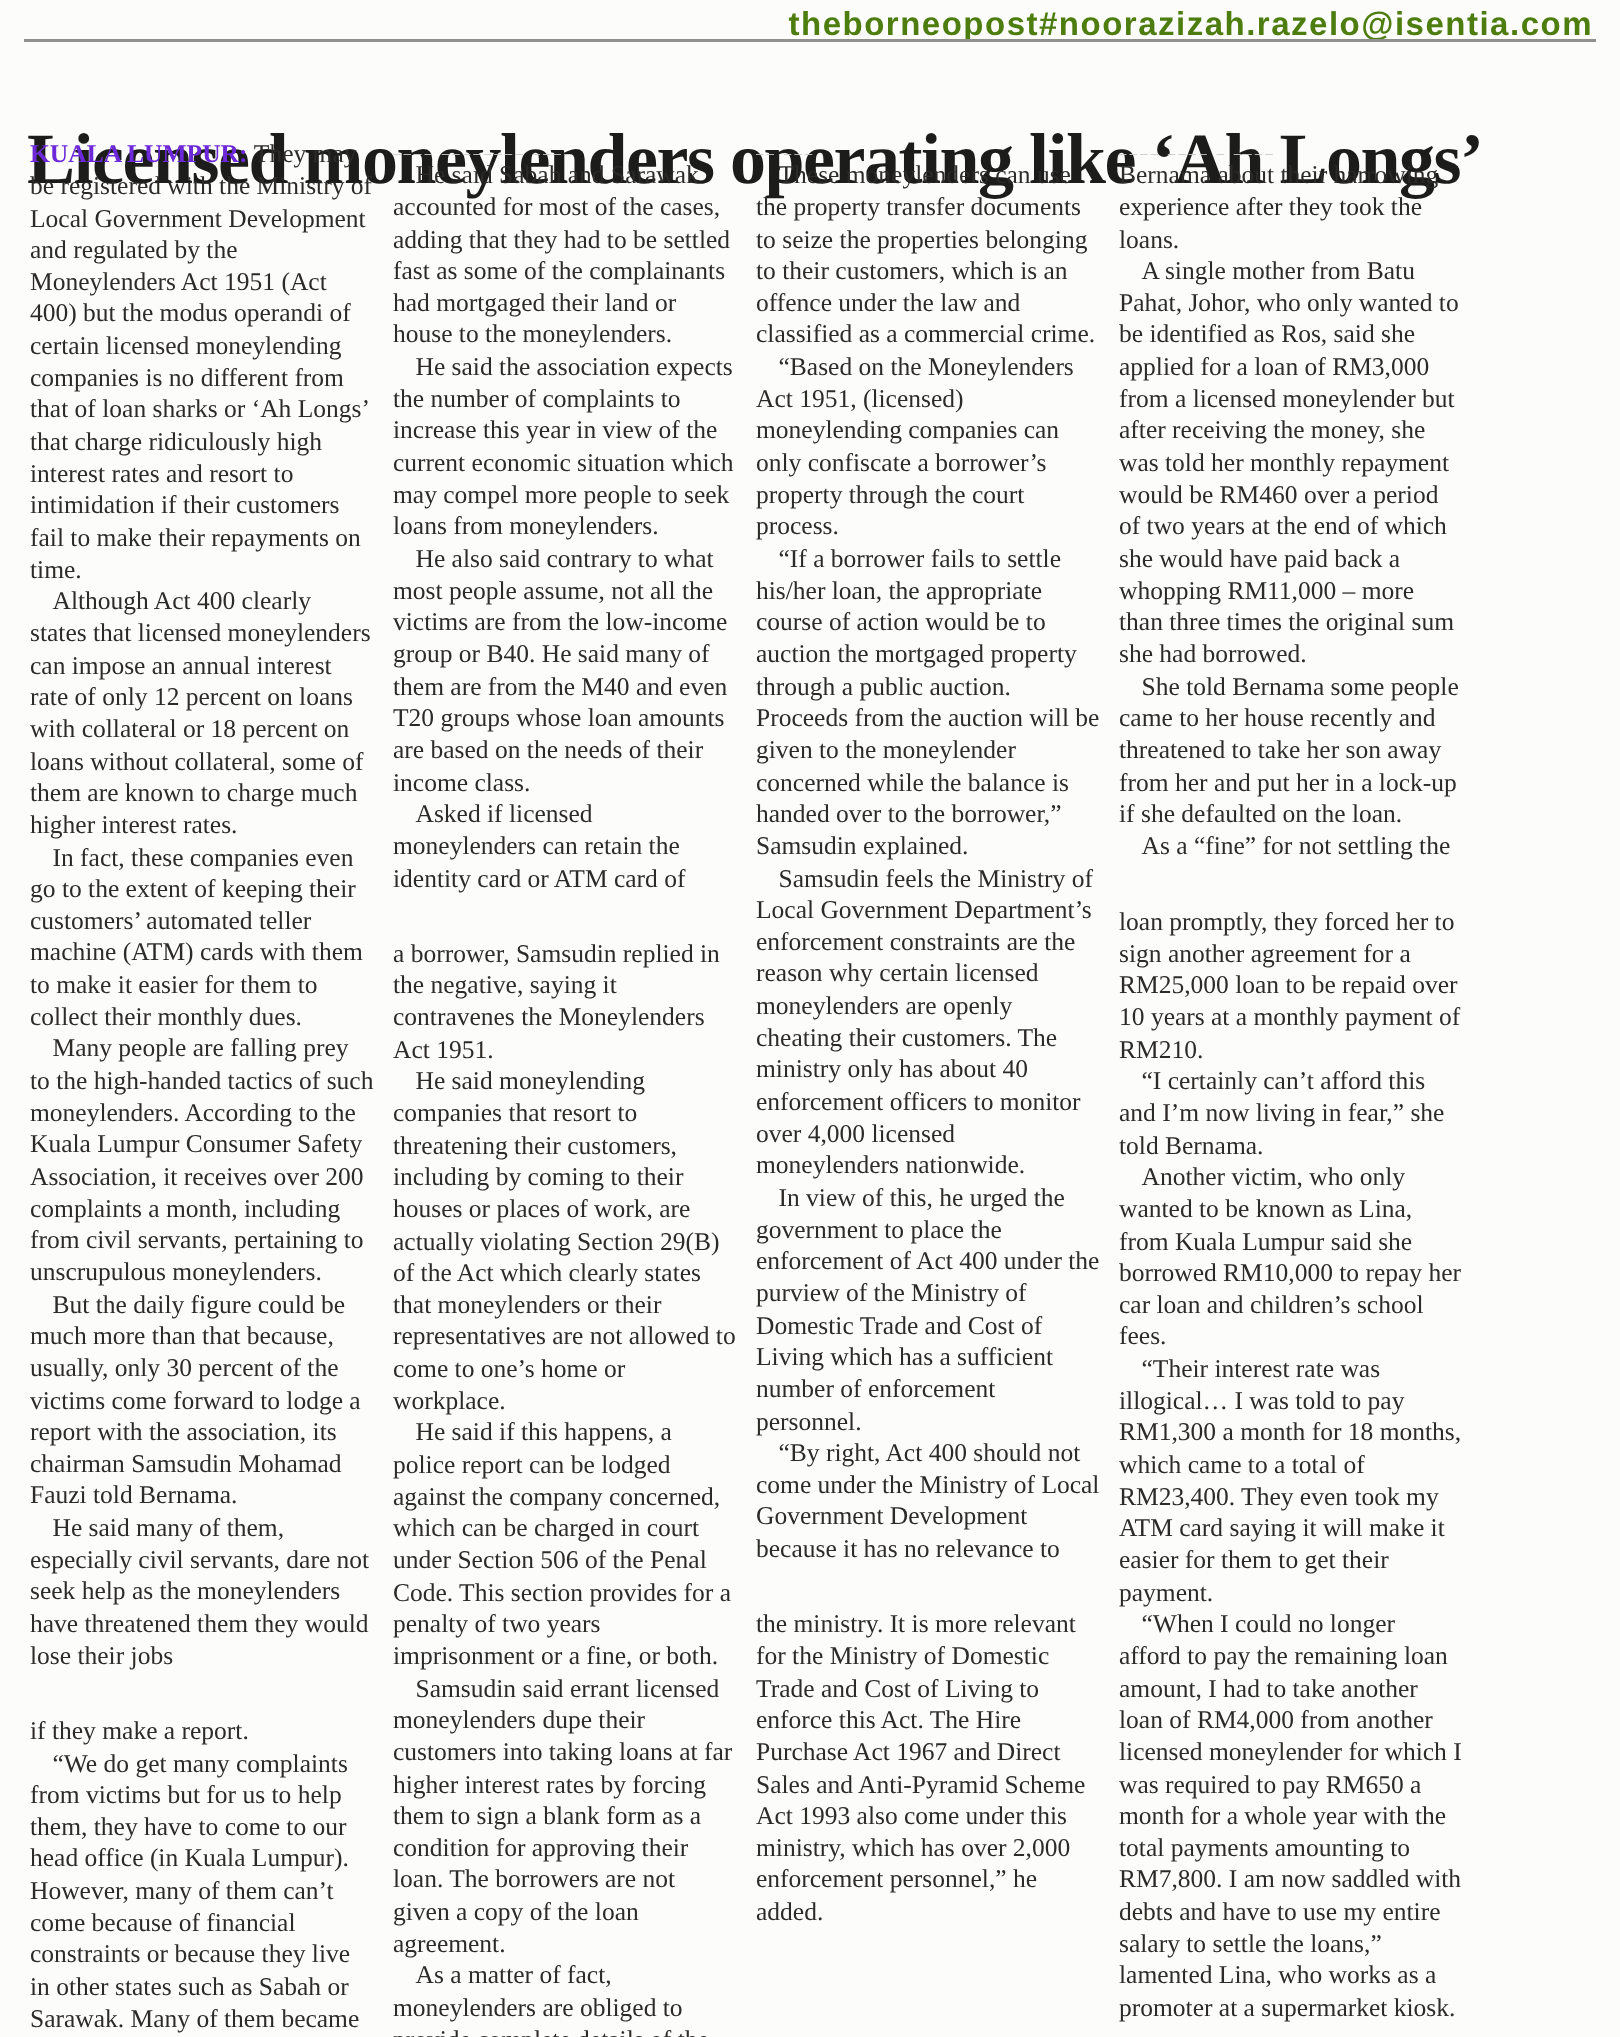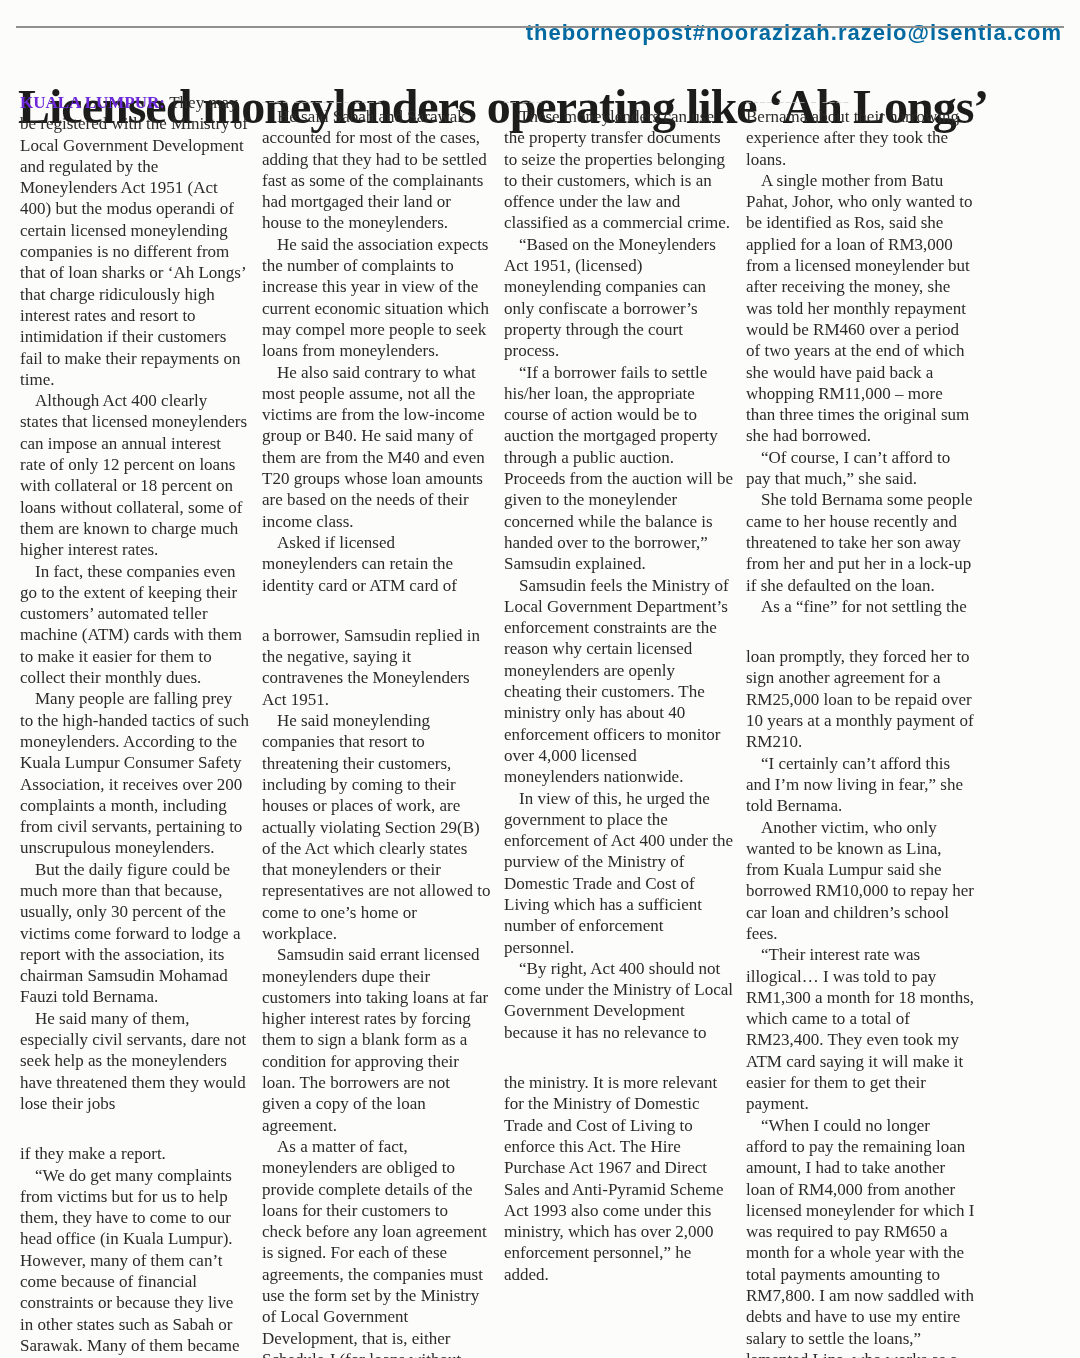--- a/index.html
+++ b/index.html
@@ -8,25 +8,25 @@
     background:#f4f4f2;
     font-family:"Liberation Serif", serif;
   }
   .page {
     position:relative;
     width:1080px; height:1358px;
     background:#fcfcfa;
     overflow:hidden;
   }
   .watermark {
-    position:absolute; top:20px; right:18px;
+    position:absolute; top:3px; right:18px;
     font-family:"Liberation Sans", sans-serif;
     font-weight:bold;
     font-size:22px;
-    color:#0369a1;
+    color:#4d7c0f;
     letter-spacing:1px;
     white-space:nowrap;
   }
   .rule {
     position:absolute; top:26px; left:16px; right:16px;
     height:2px; background:#90908e;
   }
   .headline {
     position:absolute; top:49px; left:18px;
     width:1048px;
@@ -87,38 +87,38 @@
         <p class="ind">“We do get many complaints from victims but for us to help them, they have to come to our head office (in Kuala Lumpur). However, many of them can’t come because of financial constraints or because they live in other states such as Sabah or Sarawak. Many of them became victims because of money problems… the situation is worrying because most of them are in the productive age group of 30 to 40. Some are even retired,” he said.</p>
       </div>
       <div class="column">
         <div class="cutoff">–––– ––––––––  ––––</div>
         <p class="ind">He said Sabah and Sarawak accounted for most of the cases, adding that they had to be settled fast as some of the complainants had mortgaged their land or house to the moneylenders.</p>
         <p class="ind">He said the association expects the number of complaints to increase this year in view of the current economic situation which may compel more people to seek loans from moneylenders.</p>
         <p class="ind">He also said contrary to what most people assume, not all the victims are from the low-income group or B40. He said many of them are from the M40 and even T20 groups whose loan amounts are based on the needs of their income class.</p>
         <p class="ind">Asked if licensed moneylenders can retain the identity card or ATM card of</p>
         <p class=" gap">a borrower, Samsudin replied in the negative, saying it contravenes the Moneylenders Act 1951.</p>
         <p class="ind">He said moneylending companies that resort to threatening their customers, including by coming to their houses or places of work, are actually violating Section 29(B) of the Act which clearly states that moneylenders or their representatives are not allowed to come to one’s home or workplace.</p>
+        <p class="ind">He said if this happens, a police report can be lodged against the company concerned, which can be charged in court under Section 506 of the Penal Code. This section provides for a penalty of two years imprisonment or a fine, or both.</p>
         <p class="ind">Samsudin said errant licensed moneylenders dupe their customers into taking loans at far higher interest rates by forcing them to sign a blank form as a condition for approving their loan. The borrowers are not given a copy of the loan agreement.</p>
         <p class="ind">As a matter of fact, moneylenders are obliged to provide complete details of the loans for their customers to check before any loan agreement is signed. For each of these agreements, the companies must use the form set by the Ministry of Local Government Development, that is, either Schedule J (for loans without collateral) or Schedule K (loans with collateral).</p>
       </div>
       <div class="column">
         <div class="cutoff">–– –––</div>
         <p class="ind">These moneylenders can use the property transfer documents to seize the properties belonging to their customers, which is an offence under the law and classified as a commercial crime.</p>
         <p class="ind">“Based on the Moneylenders Act 1951, (licensed) moneylending companies can only confiscate a borrower’s property through the court process.</p>
         <p class="ind">“If a borrower fails to settle his/her loan, the appropriate course of action would be to auction the mortgaged property through a public auction. Proceeds from the auction will be given to the moneylender concerned while the balance is handed over to the borrower,” Samsudin explained.</p>
         <p class="ind">Samsudin feels the Ministry of Local Government Department’s enforcement constraints are the reason why certain licensed moneylenders are openly cheating their customers. The ministry only has about 40 enforcement officers to monitor over 4,000 licensed moneylenders nationwide.</p>
         <p class="ind">In view of this, he urged the government to place the enforcement of Act 400 under the purview of the Ministry of Domestic Trade and Cost of Living which has a sufficient number of enforcement personnel.</p>
         <p class="ind">“By right, Act 400 should not come under the Ministry of Local Government Development because it has no relevance to</p>
         <p class=" gap">the ministry. It is more relevant for the Ministry of Domestic Trade and Cost of Living to enforce this Act. The Hire Purchase Act 1967 and Direct Sales and Anti-Pyramid Scheme Act 1993 also come under this ministry, which has over 2,000 enforcement personnel,” he added.</p>
       </div>
       <div class="column">
         <div class="cutoff">–––– ––––  – ––––</div>
         <p class="">Bernama about their harrowing experience after they took the loans.</p>
         <p class="ind">A single mother from Batu Pahat, Johor, who only wanted to be identified as Ros, said she applied for a loan of RM3,000 from a licensed moneylender but after receiving the money, she was told her monthly repayment would be RM460 over a period of two years at the end of which she would have paid back a whopping RM11,000 – more than three times the original sum she had borrowed.</p>
-        <p class="ind">“Of course, I can’t afford to pay that much,” she said.</p>
         <p class="ind">She told Bernama some people came to her house recently and threatened to take her son away from her and put her in a lock-up if she defaulted on the loan.</p>
         <p class="ind">As a “fine” for not settling the</p>
         <p class=" gap">loan promptly, they forced her to sign another agreement for a RM25,000 loan to be repaid over 10 years at a monthly payment of RM210.</p>
         <p class="ind">“I certainly can’t afford this and I’m now living in fear,” she told Bernama.</p>
         <p class="ind">Another victim, who only wanted to be known as Lina, from Kuala Lumpur said she borrowed RM10,000 to repay her car loan and children’s school fees.</p>
         <p class="ind">“Their interest rate was illogical… I was told to pay RM1,300 a month for 18 months, which came to a total of RM23,400. They even took my ATM card saying it will make it easier for them to get their payment.</p>
         <p class="ind">“When I could no longer afford to pay the remaining loan amount, I had to take another loan of RM4,000 from another licensed moneylender for which I was required to pay RM650 a month for a whole year with the total payments amounting to RM7,800. I am now saddled with debts and have to use my entire salary to settle the loans,” lamented Lina, who works as a promoter at a supermarket kiosk.</p>
       </div>
     </div>
 </div>

